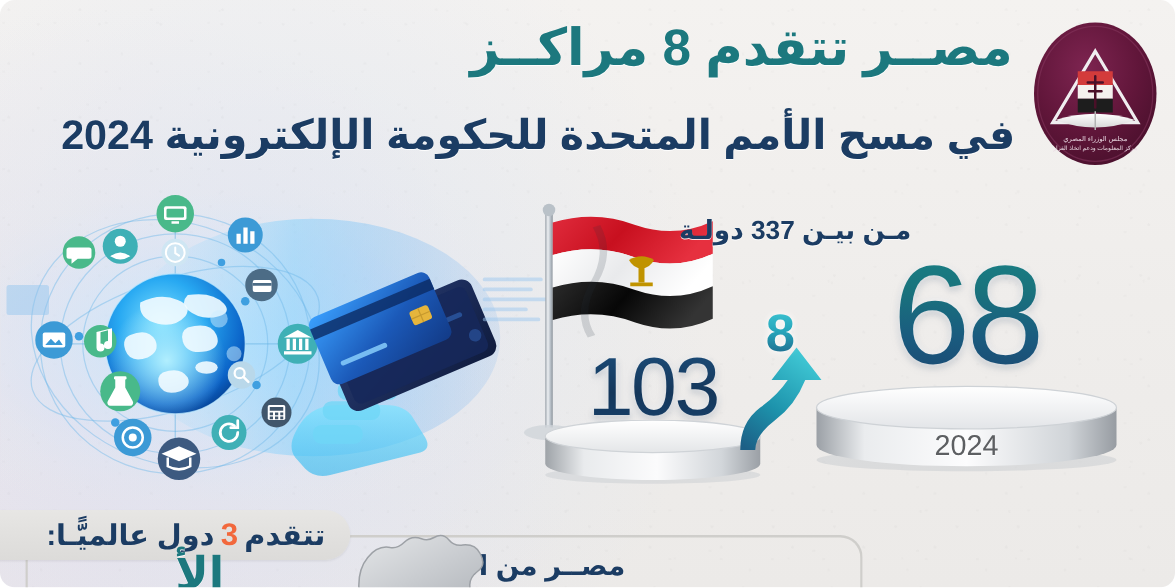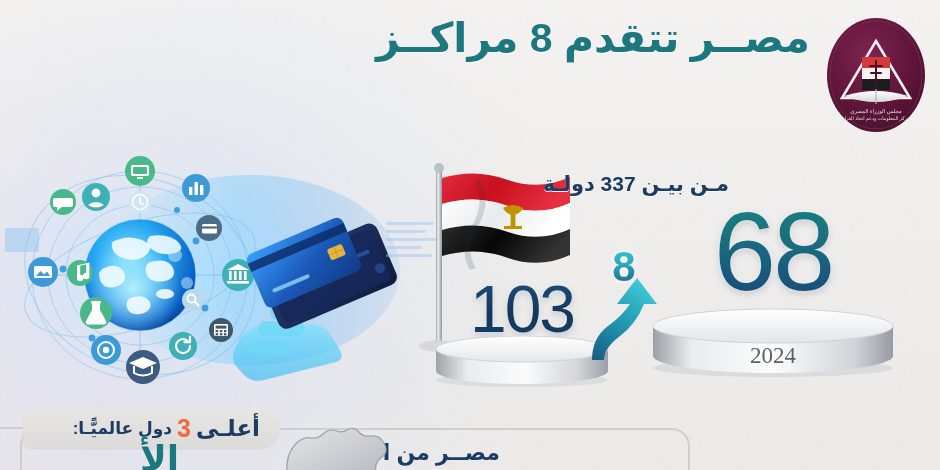--- a/index.html
+++ b/index.html
@@ -13,20 +13,21 @@
   }
   #infographic {
     position: relative;
     width: 940px;
     height: 470px;
     overflow: hidden;
     background:
       radial-gradient(circle at 22% 55%, rgba(214,226,245,0.55) 0%, rgba(238,238,238,0) 46%),
       radial-gradient(circle at 8% 82%, rgba(225,216,238,0.45) 0%, rgba(238,238,238,0) 40%),
       linear-gradient(180deg, #f4f2f0 0%, #efedeb 52%, #eceae8 100%);
+    border-radius: 12px;
   }
   
   #grain {
     position: absolute;
     inset: 0;
     pointer-events: none;
     opacity: .5;
     background-image:
       radial-gradient(circle at 12% 18%, rgba(150,150,150,.10) 0 1px, transparent 1.2px),
       radial-gradient(circle at 37% 71%, rgba(150,150,150,.09) 0 1px, transparent 1.2px),
@@ -142,21 +143,21 @@
   #podium-2024 { top: 112px; height: 70px; }
   .podium-year {
     position: absolute;
     left: 0; right: 0;
     text-align: center;
     font-weight: normal;
     color: #5d5f62;
     text-shadow: 0 1px 0 rgba(255,255,255,.85);
   }
   #podium-year-2022 { top: 86px; font-size: 19px; }
-  #podium-year-2024 { top: 147px; font-size: 23px; font-family: Liberation Serif, serif; }
+  #podium-year-2024 { top: 147px; font-size: 23px; }
 
   
   #delta {
     position: absolute;
     left: 588px;
     top: 246px;
     width: 72px;
     height: 118px;
   }
   #delta svg { display:block; width:100%; height:100%; }
@@ -207,21 +208,21 @@
     display: flex;
     align-items: center;
     justify-content: center;
     direction: rtl;
     background: linear-gradient(180deg, #e7e6e4 0%, #dcdbd9 100%);
     border-radius: 8px 20px 20px 8px;
     box-shadow: 0 1px 2px rgba(0,0,0,.07);
     white-space: nowrap;
   }
   #top3-label {
-    font-size: 17px;
+    font-size: 23px;
     font-weight: bold;
     color: #1b3c63;
     margin-left: 24px;
   }
   #top3-count {
     font-size: 25px;
     font-weight: bold;
     color: #f2683c;
     margin: 0 5px;
   }
@@ -276,20 +277,21 @@
 </head>
 <body>
 
 <div id="infographic">
   <div id="grain"></div>
 
   <div id="header">
 
     <div class="title-line" id="title-line-1">مصــر تتقدم 8 مراكــز</div>
 
+    <div class="title-line" id="title-line-2">في مسح الأمم المتحدة للحكومة الإلكترونية 2024</div>
 
     <div id="logo">
       <svg viewBox="0 0 104 118" xmlns="http://www.w3.org/2000/svg">
         <defs>
           <radialGradient id="logoGrad" cx="42%" cy="32%" r="78%">
             <stop offset="0%" stop-color="#7d2450"></stop>
             <stop offset="55%" stop-color="#61163a"></stop>
             <stop offset="100%" stop-color="#460f2a"></stop>
           </radialGradient>
           <linearGradient id="bookGrad" x1="0" y1="0" x2="0" y2="1">
@@ -631,21 +633,21 @@
   </div>
 
   <div id="among-countries">مـن بيـن 337 دولـة</div>
 
   <div id="bottom-band">
 
     <div id="panel-outline"></div>
     <div id="divider-left"></div>
 
     <div id="top3-pill">
-      <span class="top3-text" id="top3-prefix" style="font-size:23px;font-weight:bold;color:#1b3c63;">أعلـى</span>
+      <span class="top3-text" id="top3-prefix" style="font-size:23px;font-weight:bold;color:#1b3c63;">تتقدم</span>
       <span id="top3-count">3</span>
       <span id="top3-label">دول عالميًّـا:</span>
     </div>
 
     <div id="egypt-among">مصــر من الـدول</div>
 
     <div id="map-shape">
       <svg viewBox="0 0 130 60" xmlns="http://www.w3.org/2000/svg">
         <defs>
           <linearGradient id="mapGrad" x1="0" y1="0" x2="1" y2="1">

